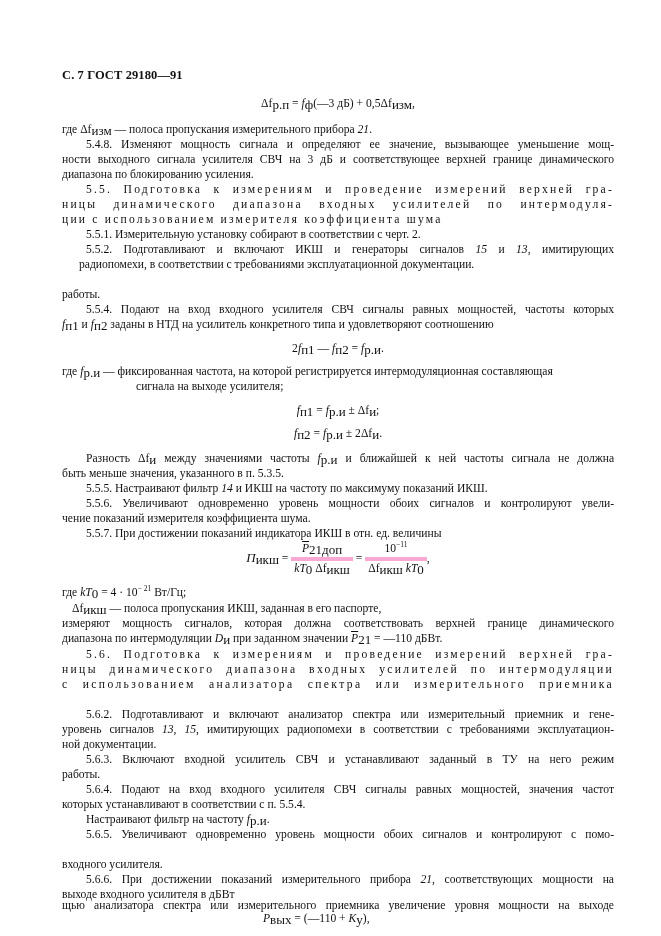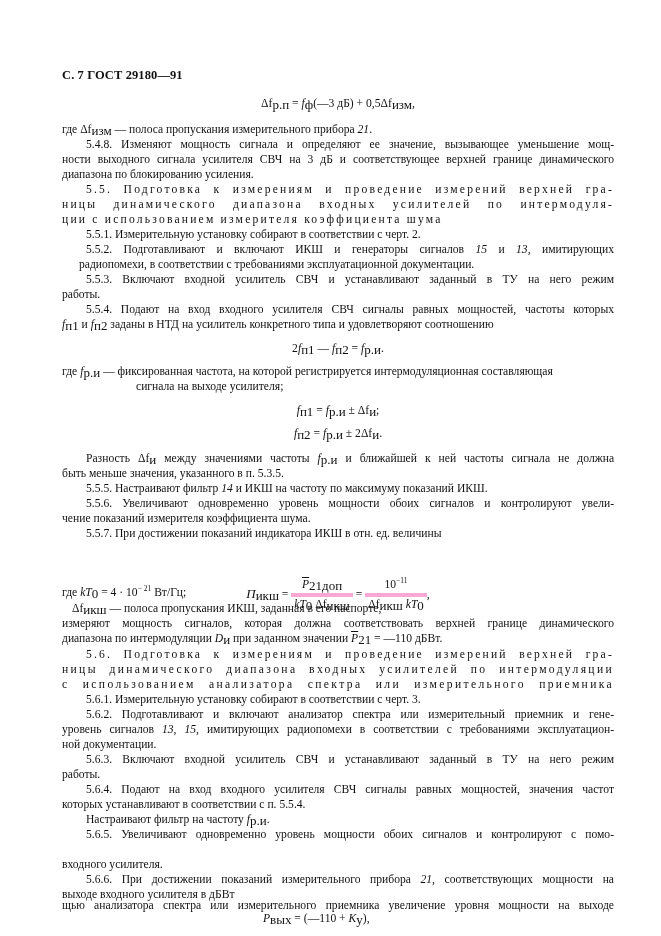--- a/index.html
+++ b/index.html
@@ -45,21 +45,20 @@
   <div class="ln j sp" style="top:197px;">ницы динамического диапазона входных усилителей по интермодуля-</div>
   <div class="ln sp" style="top:212px;">ции с использованием измерителя коэффициента шума</div>
 
   <div class="ln ind" style="top:227px;">5.5.1. Измерительную установку собирают в соответствии с черт. 2.</div>
 
   <div class="ln j ind" style="top:242px;">
     <span>5.5.2. Подготавливают и включают ИКШ и генераторы сигналов </span><i>15</i><span> и </span><i>13</i><span>, имитирующих</span>
   </div>
   <div class="ln" style="top:257px;margin-left:17px;">радиопомехи, в соответствии с требованиями эксплуатационной документации.</div>
 
-  <div class="ln j ind" style="top:272px;">5.5.3. Включают входной усилитель СВЧ и устанавливают заданный в ТУ на него режим</div>
   <div class="ln" style="top:287px;">работы.</div>
 
   <div class="ln j ind" style="top:302px;">5.5.4. Подают на вход входного усилителя СВЧ сигналы равных мощностей, частоты которых</div>
   <div class="ln" style="top:317px;">
     <i>f</i><sub>п1</sub><span> и </span><i>f</i><sub>п2</sub><span> заданы в НТД на усилитель конкретного типа и удовлетворяют соотношению</span>
   </div>
 
   <div class="ln ctr" style="top:341px;">
     <span>2</span><i>f</i><sub>п1</sub><span> — </span><i>f</i><sub>п2</sub><span> = </span><i>f</i><sub>р.и</sub><span>.</span>
   </div>
@@ -81,21 +80,21 @@
   </div>
   <div class="ln" style="top:466px;">быть меньше значения, указанного в п. 5.3.5.</div>
 
   <div class="ln ind" style="top:481px;">
     <span>5.5.5. Настраивают фильтр </span><i>14</i><span> и ИКШ на частоту по максимуму показаний ИКШ.</span>
   </div>
   <div class="ln j ind" style="top:496px;">5.5.6. Увеличивают одновременно уровень мощности обоих сигналов и контролируют увели-</div>
   <div class="ln" style="top:511px;">чение показаний измерителя коэффициента шума.</div>
   <div class="ln ind" style="top:526px;">5.5.7. При достижении показаний индикатора ИКШ в отн. ед. величины</div>
 
-  <div class="ln ctr" style="top:542px; line-height:normal;margin-top:36px;">
+  <div class="ln ctr" style="top:542px; line-height:normal;">
     <i style="font-size:13px;">П</i><sub>икш</sub>
     <span> = </span>
     <span class="frac">
       <span class="num"><i class="bar">P</i><sub>21доп</sub></span>
       <span class="den"><i>kT</i><sub>0</sub> <span>Δf</span><sub>икш</sub></span>
     </span>
     <span> = </span>
     <span class="frac">
       <span class="num"><span>10</span><sup>−11</sup></span>
       <span class="den"><span>Δf</span><sub>икш</sub> <i>kT</i><sub>0</sub></span>
@@ -110,21 +109,20 @@
   </div>
   <div class="ln j" style="top:616px;">измеряют мощность сигналов, которая должна соответствовать верхней границе динамического</div>
   <div class="ln" style="top:631px;">
     <span>диапазона по интермодуляции </span><i>D</i><sub>и</sub><span> при заданном значении </span><i class="bar">P</i><sub>21</sub><span> = —110 дБВт.</span>
   </div>
 
   <div class="ln j ind sp" style="top:647px;">5.6. Подготовка к измерениям и проведение измерений верхней гра-</div>
   <div class="ln j sp2" style="top:662px;">ницы динамического диапазона входных усилителей по интермодуляции</div>
   <div class="ln j sp2" style="top:677px;">с использованием анализатора спектра или измерительного приемника</div>
 
-  <div class="ln ind" style="top:692px;">5.6.1. Измерительную установку собирают в соответствии с черт. 3.</div>
   <div class="ln j ind" style="top:707px;">5.6.2. Подготавливают и включают анализатор спектра или измерительный приемник и гене-</div>
   <div class="ln j" style="top:722px;">
     <span>уровень сигналов </span><i>13, 15</i><span>, имитирующих радиопомехи в соответствии с требованиями эксплуатацион-</span>
   </div>
   <div class="ln" style="top:737px;">ной документации.</div>
 
   <div class="ln j ind" style="top:752px;">5.6.3. Включают входной усилитель СВЧ и устанавливают заданный в ТУ на него режим</div>
   <div class="ln" style="top:767px;">работы.</div>
 
   <div class="ln j ind" style="top:782px;">5.6.4. Подают на вход входного усилителя СВЧ сигналы равных мощностей, значения частот</div>

